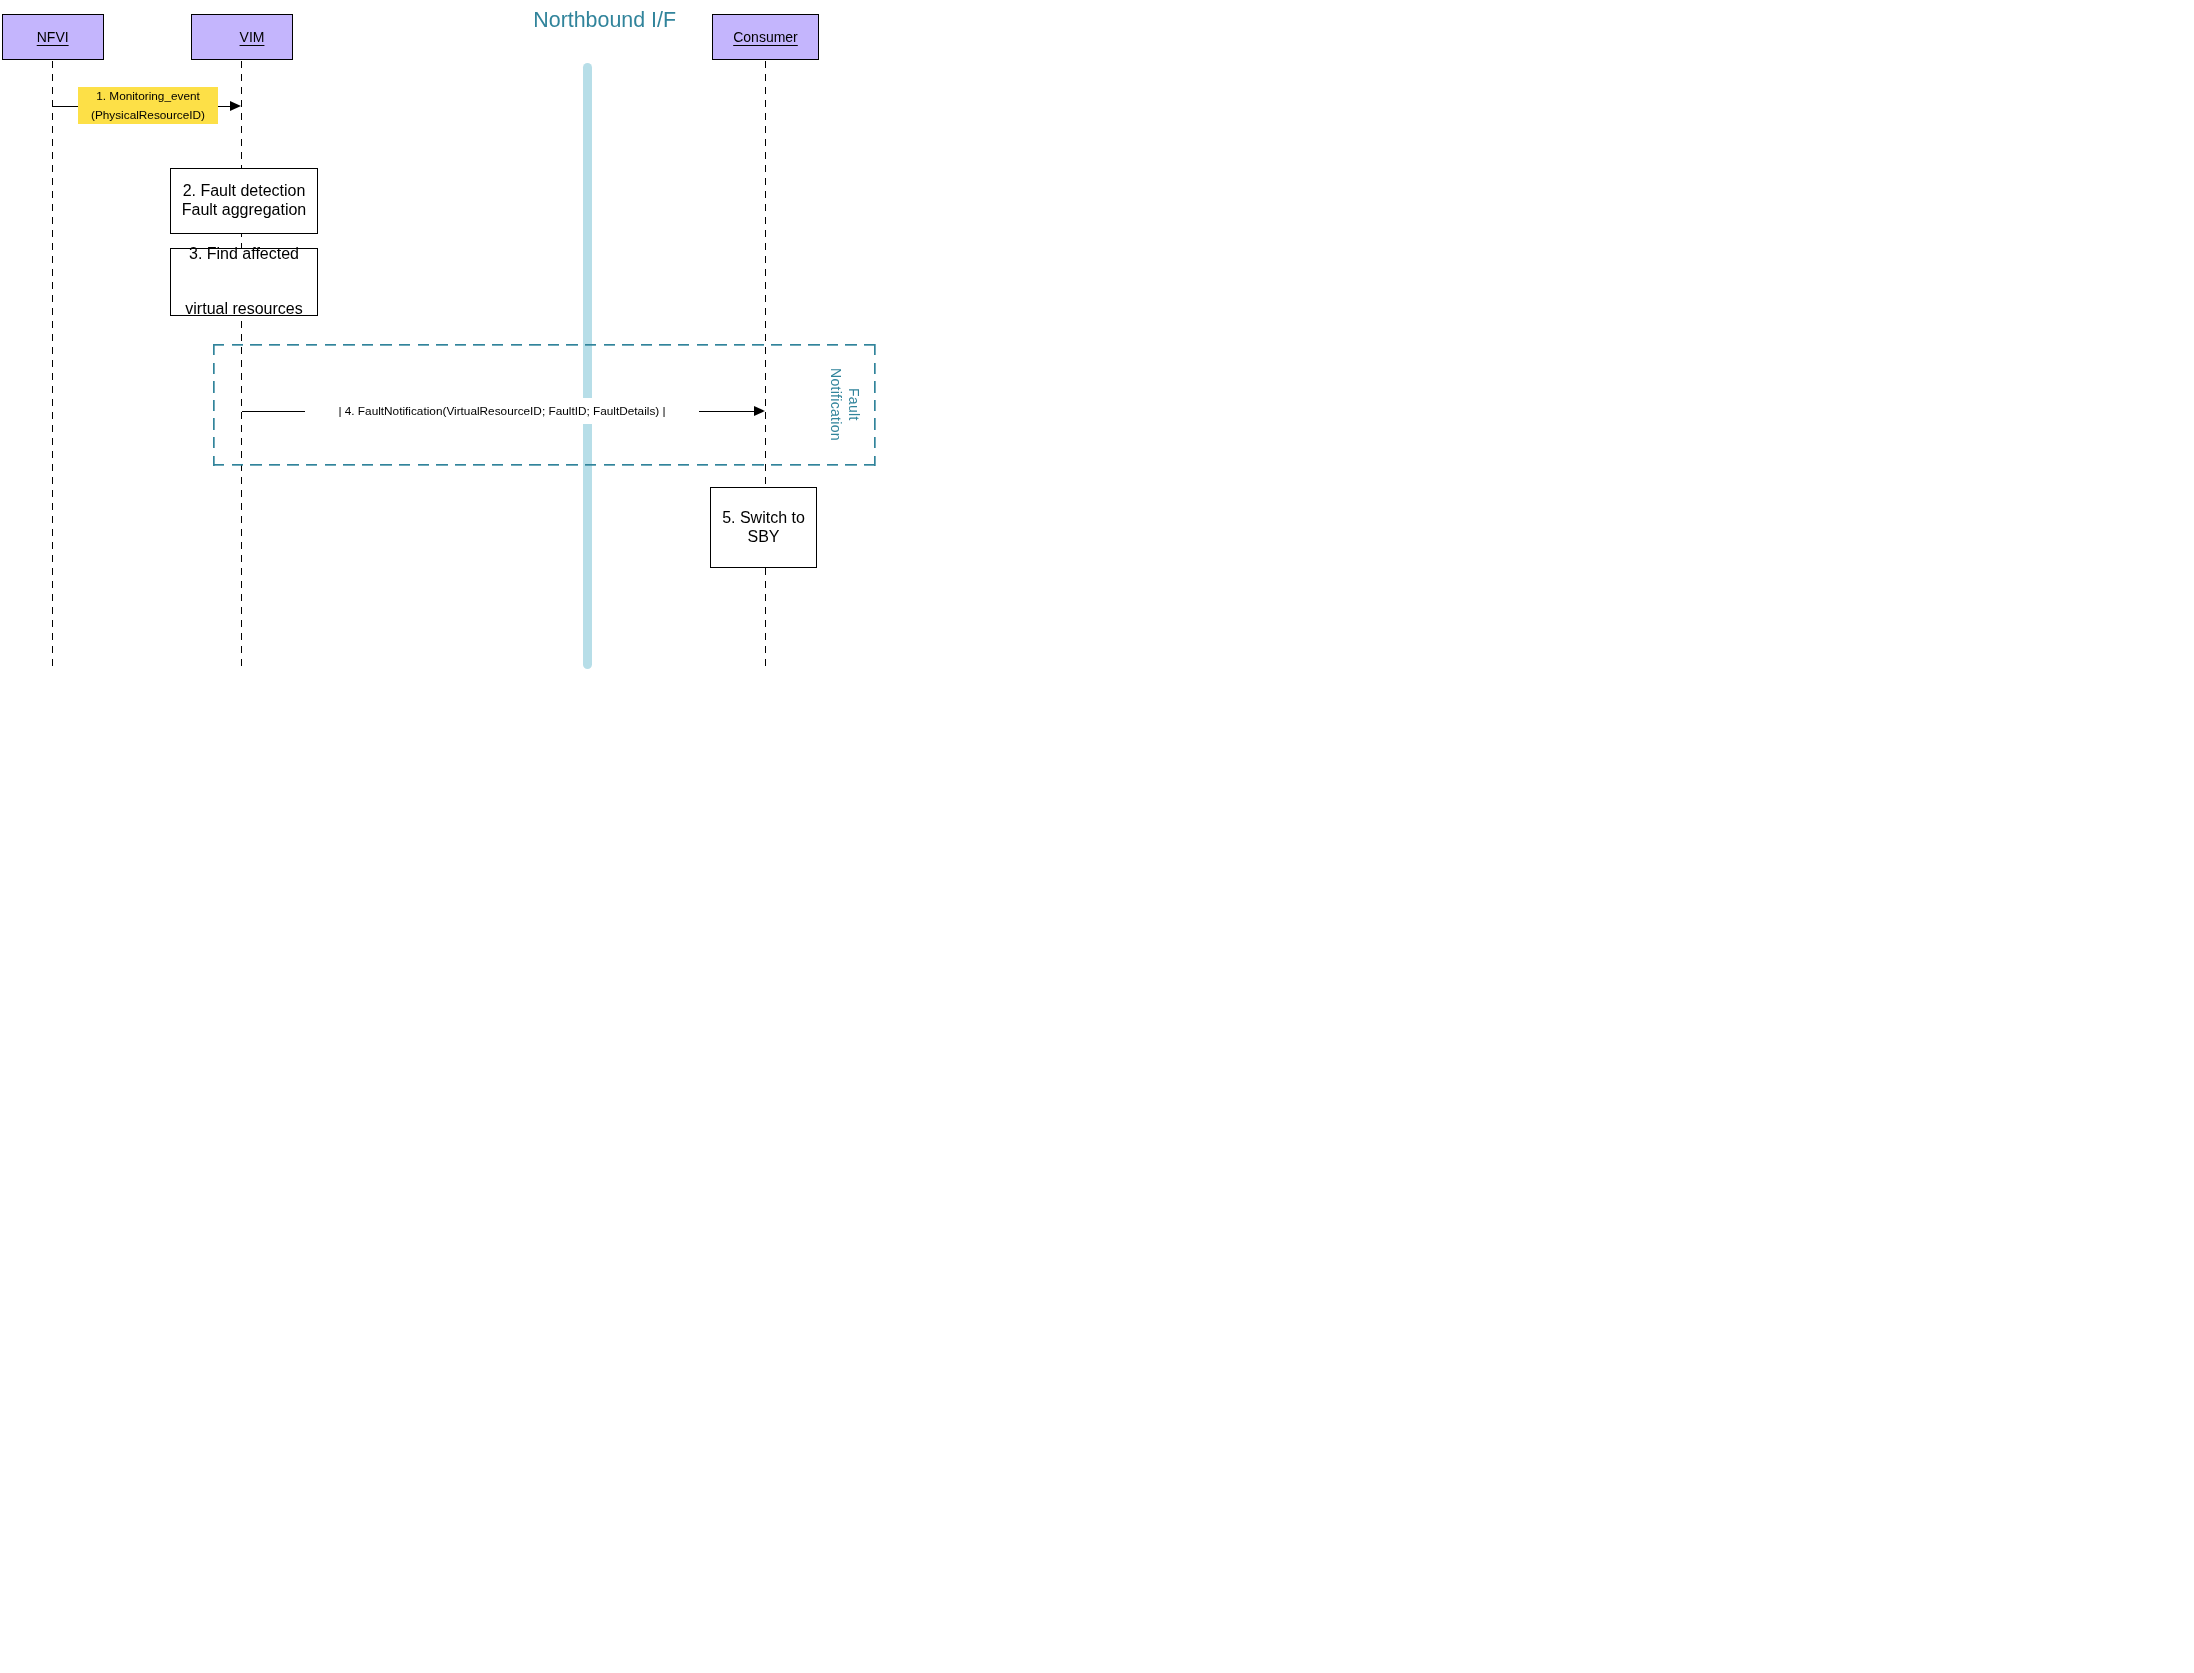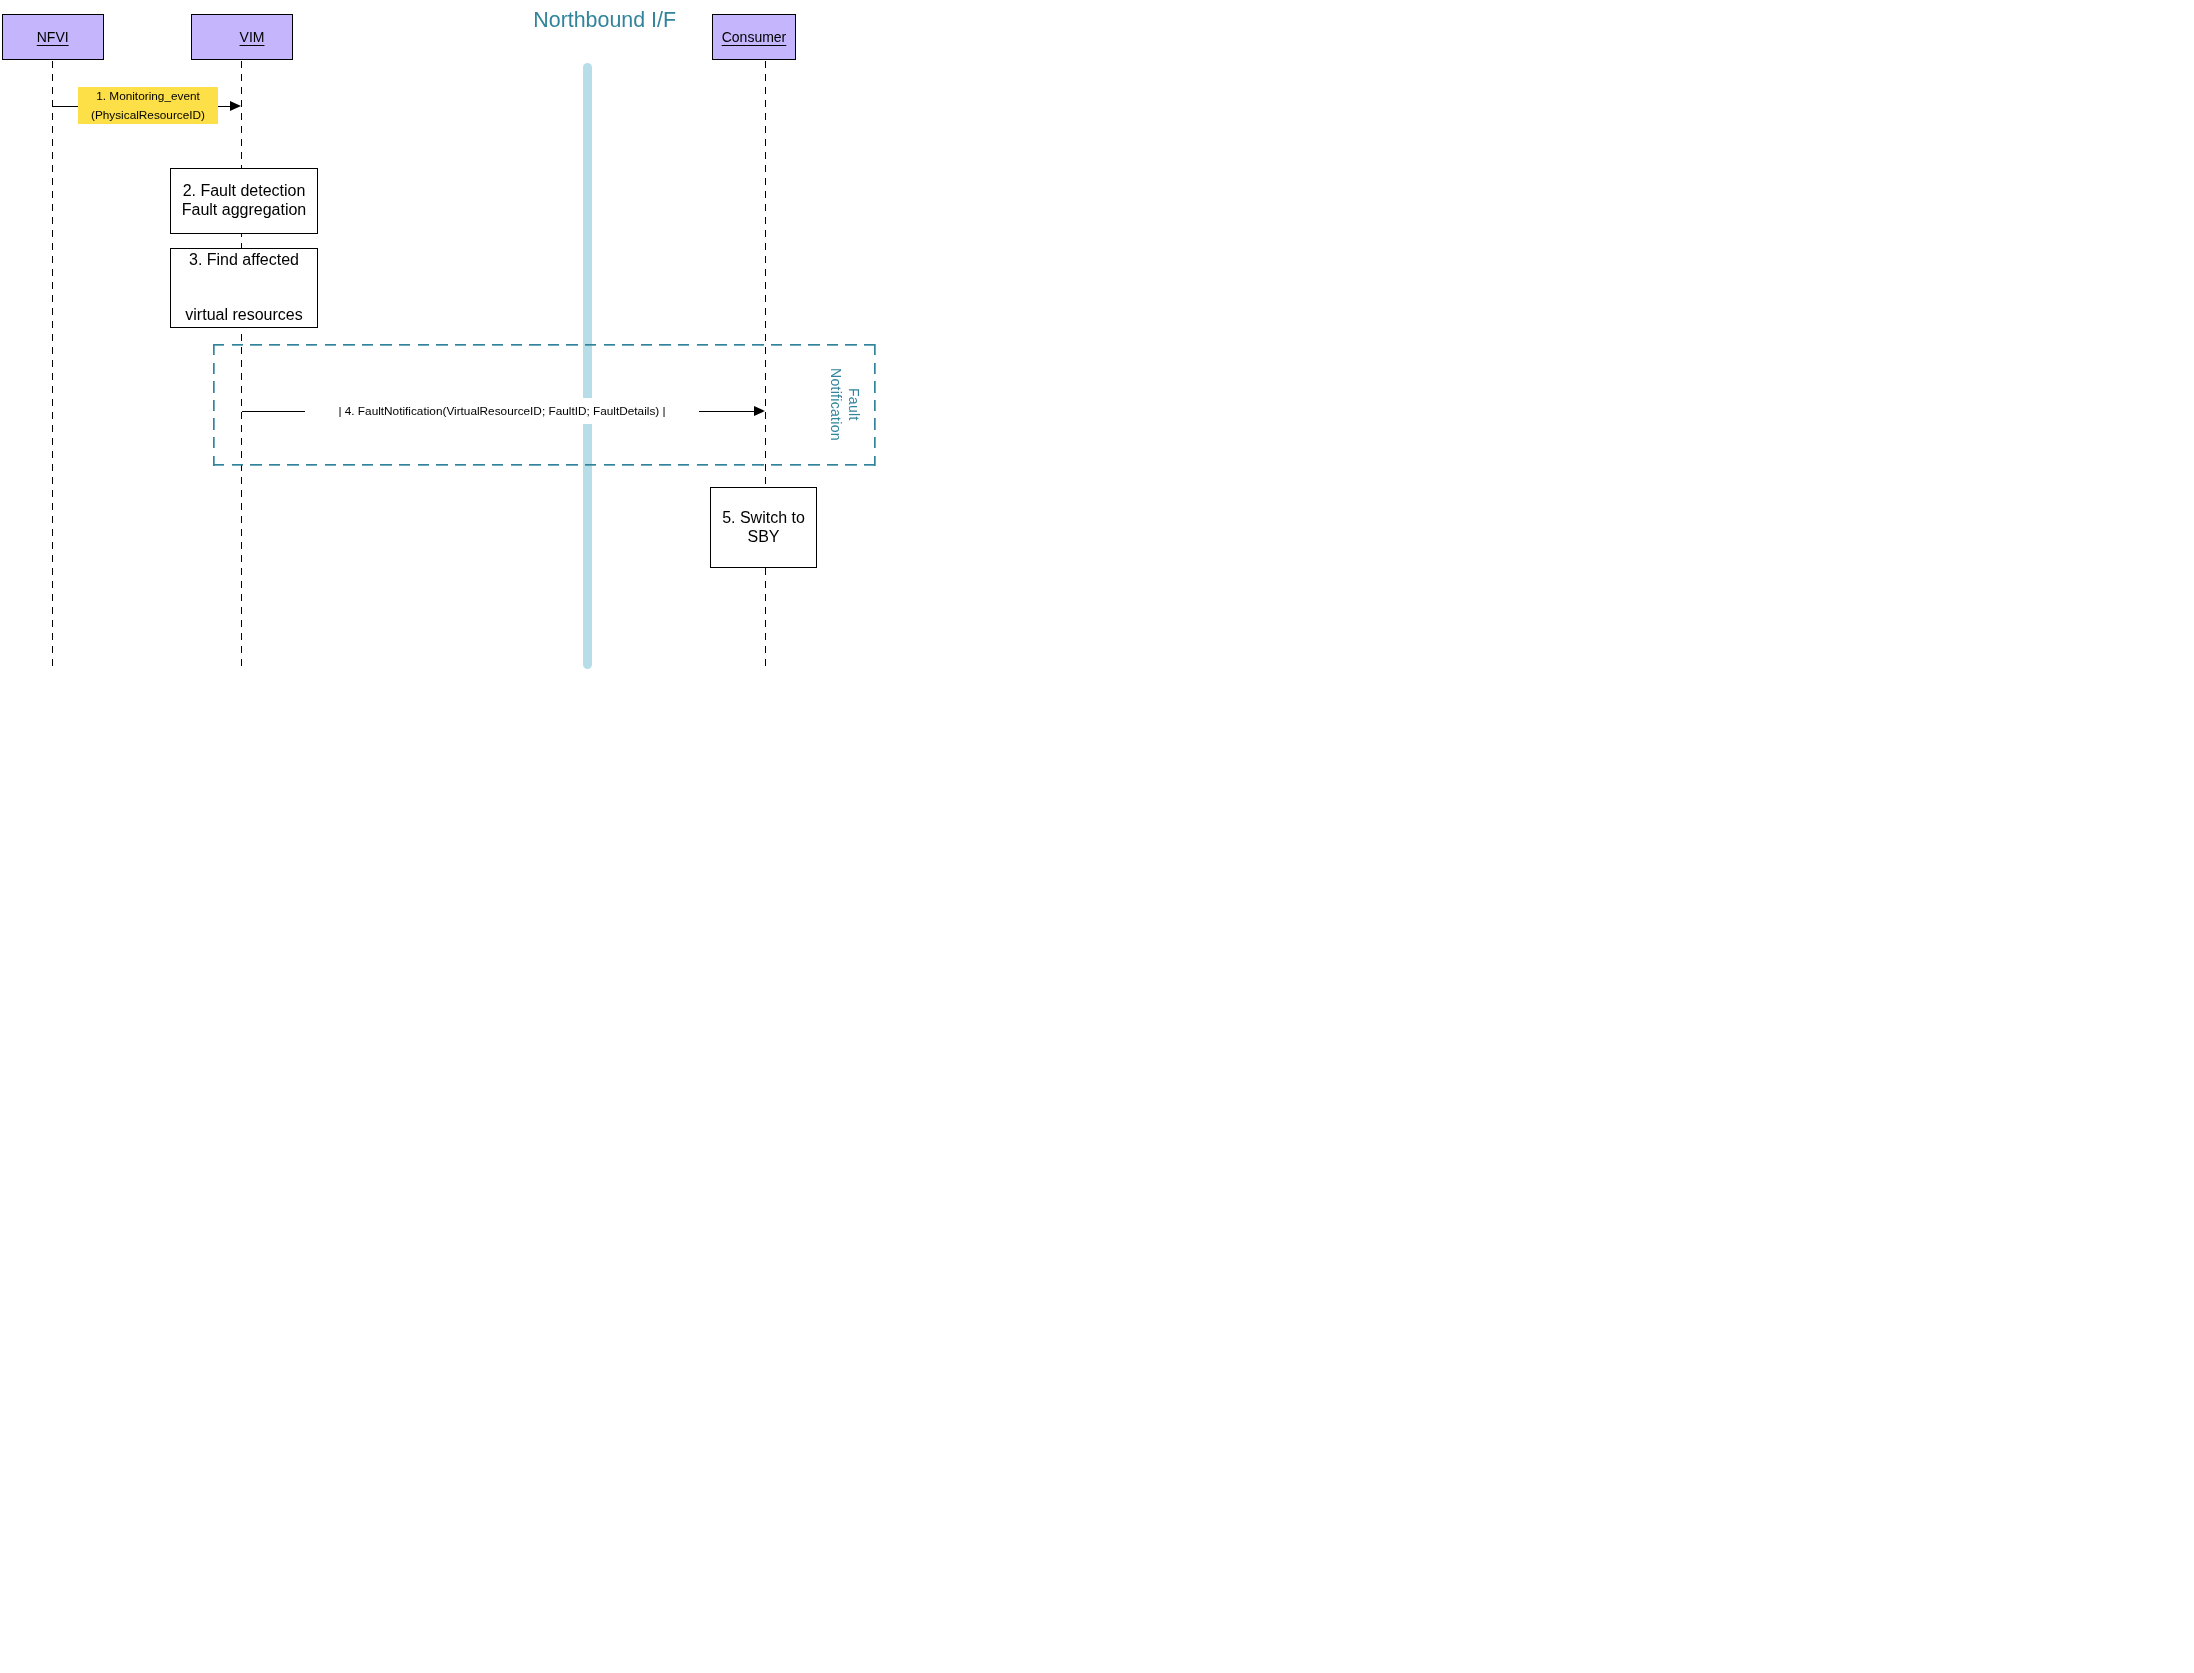--- a/index.html
+++ b/index.html
@@ -17,21 +17,21 @@
   
   .actor-box{
     position:absolute;top:14px;height:46px;border:1.4px solid #000;background:#c4b5fd;
     display:flex;align-items:center;justify-content:center;font-size:14px;box-sizing:border-box;
   }
   .actor-box .actor-label{
     text-decoration:underline;text-underline-offset:2.8px;text-decoration-thickness:1.1px;
   }
   #nfvi-box{left:1.7px;width:102px;}
   #vim-box{left:191px;width:102px;padding-left:20px;}
-  #consumer-box{left:712px;width:84px;}
+  #consumer-box{left:712px;width:107px;}
 
   
   #nb-title{
     position:absolute;left:496px;width:180px;top:7.9px;text-align:right;
     font-size:21.4px;color:var(--color-teal);white-space:nowrap;
   }
 
   
   #nb-bar{
     position:absolute;left:583px;top:63px;width:9px;height:606px;
@@ -85,21 +85,21 @@
     text-align:center;font-size:11.8px;background:#fff;white-space:nowrap;
   }
 
   
   .activity-box{
     position:absolute;border:0.8px solid #000;background:#fff;box-sizing:border-box;
     display:flex;flex-direction:column;align-items:center;justify-content:center;
     font-size:16px;line-height:18.6px;text-align:center;
   }
   #box2{left:170px;top:168px;width:148px;height:66px;}
-  #box3{left:170px;top:248px;width:148px;height:80px;gap:36px;}
+  #box3{left:170px;top:248px;width:148px;height:68px;gap:36px;}
   #box5{left:710px;top:487px;width:107px;height:81px;}
   #box6{
     position:absolute;left:217px;top:576px;width:571px;height:65px;box-sizing:border-box;
     border:0.8px solid var(--color-box6_border);background:#fff;
     display:flex;flex-direction:column;align-items:center;justify-content:center;
     color:var(--color-gray_text);font-size:11.8px;line-height:18.6px;text-align:center;
   }
 </style>
 </head>
 <body>

